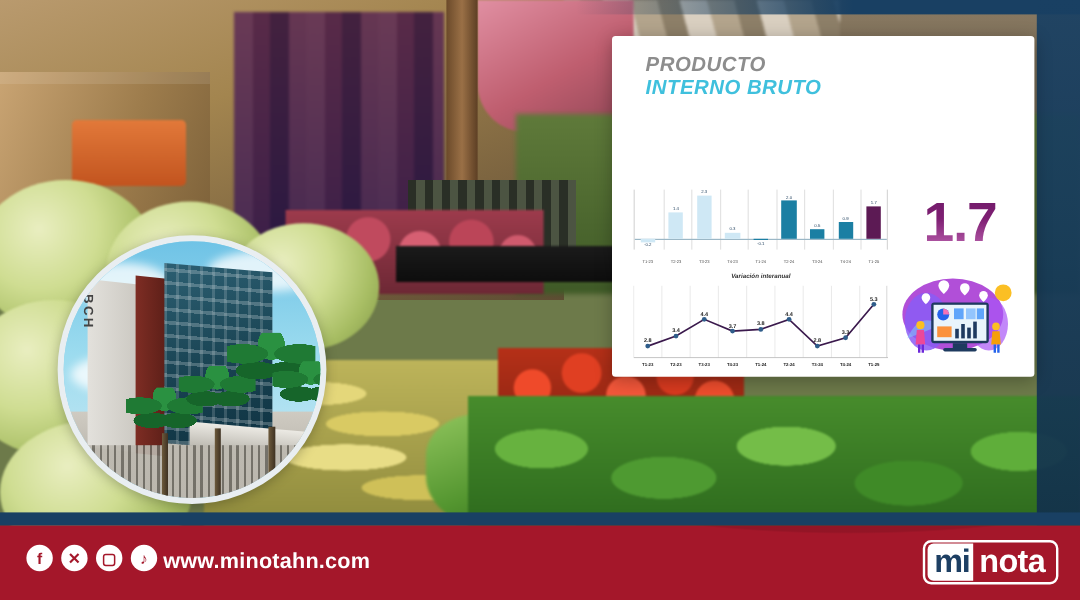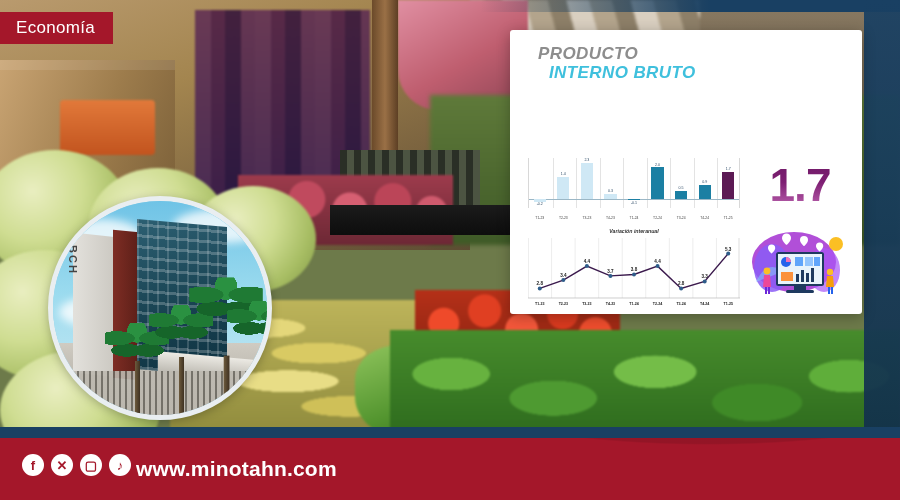--- a/index.html
+++ b/index.html
@@ -146,21 +146,21 @@
   .p1 { left:52px;  top:122px; width:64px; height:98px; }
   .p2 { left:96px;  top:104px; width:64px; height:112px; }
   .p3 { left:138px; top:86px;  width:70px; height:128px; transform:scale(1.15); }
   .p4 { left:176px; top:100px; width:60px; height:112px; }
 
   
   .card { position:absolute; left:510px; top:30px; width:352px; height:284px;
     background:#fff; border-radius:3px; box-shadow:0 3px 14px rgba(0,0,0,.28); overflow:hidden; }
   .card-title { position:absolute; left:28px; top:14px; line-height:1.12;font-style:italic; }
   .card-title .l1 { font-size:17px; font-weight:bold; color:#8d8d8d; letter-spacing:.4px; }
-  .card-title .l2 { font-size:17px; font-weight:bold; color:#3fc0dd; letter-spacing:.4px;margin-left:11px; }
+  .card-title .l2 { font-size:17px; font-weight:bold; color:#3fc0dd; letter-spacing:.4px; }
   .card-sub { position:absolute; left:0; right:0; top:103px; text-align:center;
     font-size:8.5px; color:#8e8e8e; letter-spacing:.2px; }
 
   
   .barchart { position:absolute; left:18px; top:128px; width:212px; height:62px; }
   .bc-grid { position:absolute; inset:0 0 12px 0; border-left:1px solid #d8d8d8; border-right:1px solid #d8d8d8; }
   .bc-col { position:absolute; top:0; bottom:0; width:1px; background:#e3e3e3; }
   .bc-zero { position:absolute; left:0; right:0; height:1px; background:#9bb7c6; }
   .bc-bar { position:absolute; }
   .bc-val { position:absolute; font-size:3.6px; color:#2c4a66; text-align:center; width:24px; }
@@ -188,21 +188,21 @@
   .botbar::before { content:""; position:absolute; inset:-30px -10px;
     background:
       radial-gradient(ellipse 520px 120px at 18% 130%, rgba(255,255,255,.07) 0 48%, transparent 49%),
       radial-gradient(ellipse 620px 150px at 78% -30%, rgba(0,0,0,.10) 0 48%, transparent 49%),
       radial-gradient(ellipse 400px 110px at 50% 140%, rgba(255,255,255,.05) 0 48%, transparent 49%); }
   .navyline { position:absolute; left:0; bottom:62px; width:900px; height:11px;
     background:#194063; }
   .socials { position:absolute; left:22px; top:16px; display:flex; align-items:center; gap:7px; }
   .sicon { width:22px; height:22px; border-radius:50%; background:#fff; color:#a4172a;
     display:flex; align-items:center; justify-content:center; font-size:13px; font-weight:bold; }
-  .siteurl { position:absolute; left:136px; top:19px; color:#fff; font-size:21px; font-weight:bold; letter-spacing:.2px; }
+  .siteurl { position:absolute; left:136px; top:19px; color:#fff; font-size:18px; font-weight:bold; letter-spacing:.2px; }
   .logo { position:absolute; right:18px; top:12px; display:flex; align-items:center;
     border:2px solid #fff; border-radius:7px; padding:1px 2px; }
   .logo .mi { color:#1d3f63; font-size:27px; font-weight:bold; background:#fff;
     padding:0 3px 0 5px; border-radius:5px 0 0 5px; letter-spacing:-1px; }
   .logo .nota { color:#fff; font-size:27px; font-weight:bold; padding:0 7px 0 5px; letter-spacing:-.5px; }
 </style>
 </head>
 <body>
 
 <div id="root">
@@ -227,23 +227,20 @@
     <div class="ph-cabbage cb5"></div>
     <div class="ph-cabbage cb6"></div>
     <div class="ph-bananas"></div>
     <div class="ph-tomatoes"></div>
     <div class="ph-pepleft"></div>
     <div class="ph-peppers"></div>
     <div class="navy-top"></div>
     <div class="navy-right"></div>
   </div>
 
-  <div class="tag">
-    <span>Economía</span>
-  </div>
 
   <div class="circle-wrap">
     <div class="c-sky"></div>
     <div class="c-cloud cc1"></div>
     <div class="c-cloud cc2"></div>
     <div class="c-cloud cc3"></div>
     <div class="c-base"></div>
     <div class="c-towerL"></div>
     <div class="c-towerL-lbl">BCH</div>
     <div class="c-towerRed"></div>
@@ -405,14 +402,18 @@
 
   <div class="navyline"></div>
   <div class="botbar">
     <div class="socials" id="socials">
         <div class="sicon">f</div>
         <div class="sicon">✕</div>
         <div class="sicon">▢</div>
         <div class="sicon">♪</div>
       </div>
     <div class="siteurl">www.minotahn.com</div>
+    <div class="logo">
+      <span class="mi">mi</span>
+      <span class="nota">nota</span>
+    </div>
   </div>
 </div>
 
 </body></html>

